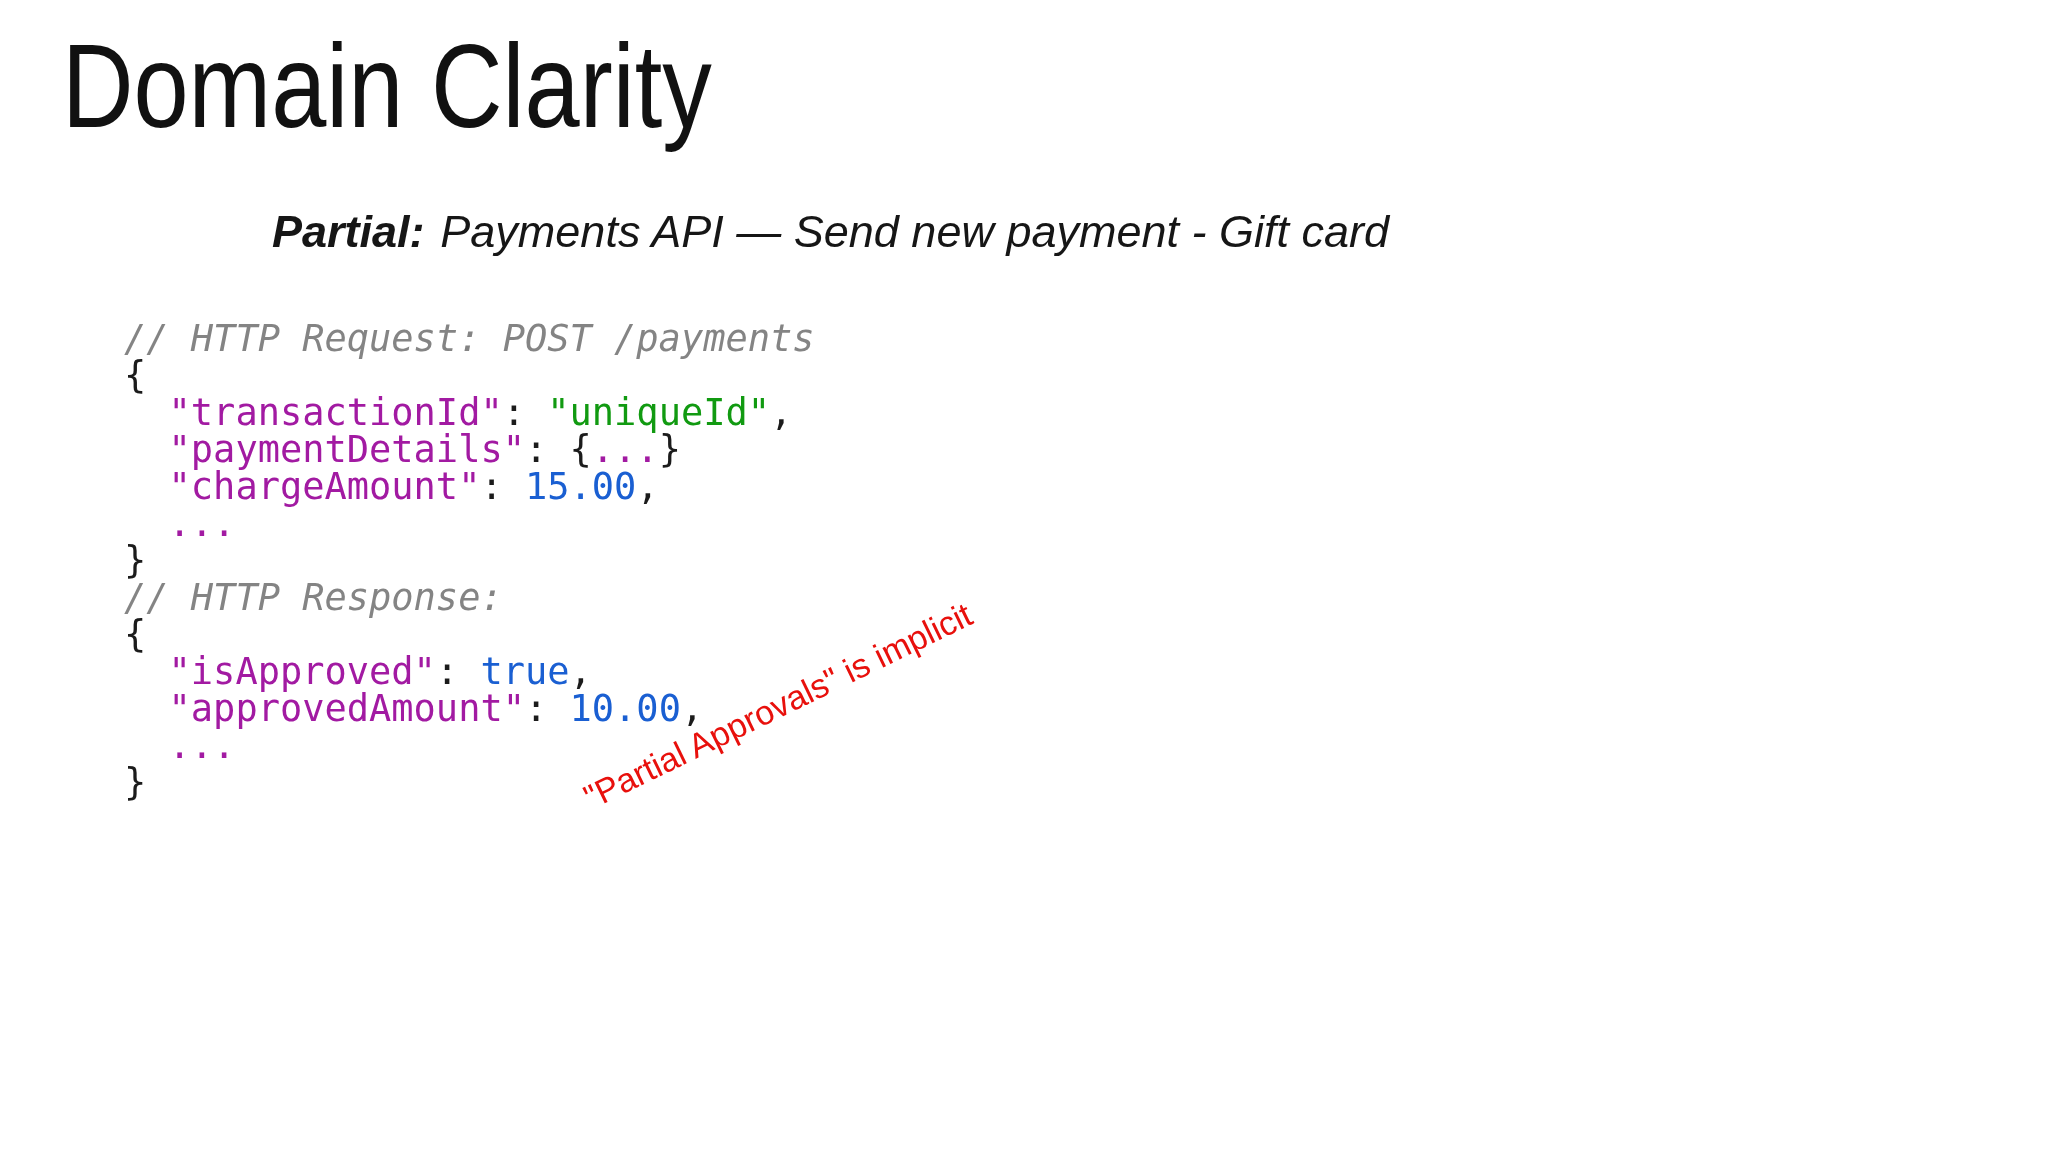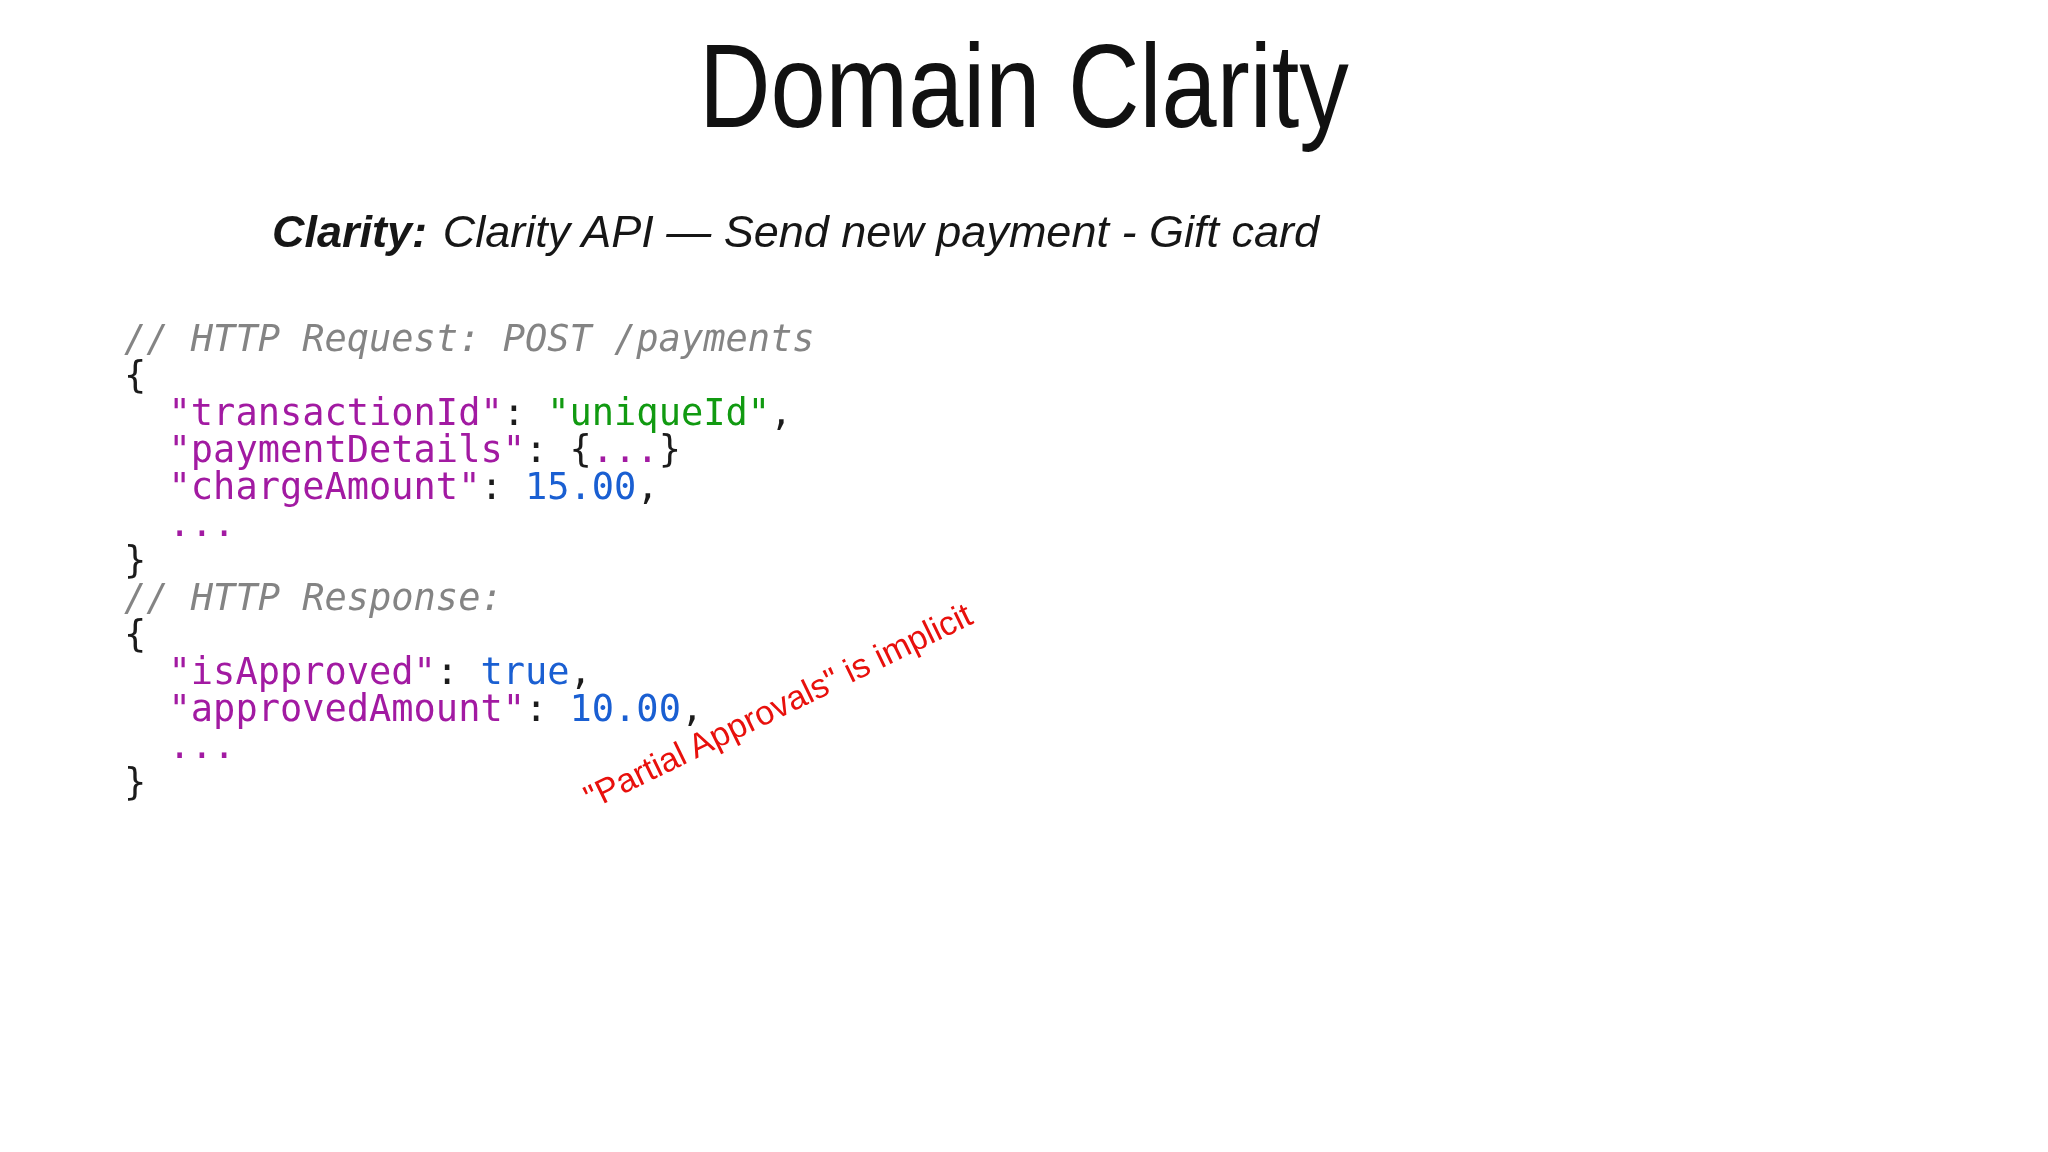--- a/index.html
+++ b/index.html
@@ -15,21 +15,20 @@
     overflow: hidden;
     font-family: "Liberation Sans", sans-serif;
     color: #141414;
   }
   h1.title {
     position: absolute;
     top: 20px;
     left: 0;
     width: 100%;
     margin: 0;
-    text-align: center;
     font-size: 118px;
     font-weight: 300;
     line-height: 1.12;
     color: #111111;
   }
   .title-inner {
     display: inline-block;
     transform: scaleX(0.84);
     transform-origin: 50% 50%;
   }
@@ -70,19 +69,19 @@
     transform: translate(-50%, -50%) rotate(-26deg);
   }
 </style>
 </head>
 <body>
 
 <div class="slide">
 
   <h1 class="title"><span class="title-inner">Domain Clarity</span></h1>
 
-  <p class="subtitle"><span class="sub-label">Clarity:</span><span class="sub-text">Clarity API — Send new payment - Gift card</span></p>
+  <p class="subtitle"><span class="sub-label">Partial:</span><span class="sub-text">Payments API — Send new payment - Gift card</span></p>
 
   <pre class="code" id="code-block"><div><span style="color: rgb(132, 132, 132); font-style: italic;">// HTTP Request: POST /payments</span></div><div><span style="color: rgb(27, 27, 27);">{</span></div><div><span style="color: rgb(27, 27, 27);">  </span><span style="color: rgb(162, 26, 162);">"transactionId"</span><span style="color: rgb(27, 27, 27);">: </span><span style="color: rgb(17, 154, 17);">"uniqueId"</span><span style="color: rgb(27, 27, 27);">,</span></div><div><span style="color: rgb(27, 27, 27);">  </span><span style="color: rgb(162, 26, 162);">"paymentDetails"</span><span style="color: rgb(27, 27, 27);">: {</span><span style="color: rgb(162, 26, 162);">...</span><span style="color: rgb(27, 27, 27);">}</span></div><div><span style="color: rgb(27, 27, 27);">  </span><span style="color: rgb(162, 26, 162);">"chargeAmount"</span><span style="color: rgb(27, 27, 27);">: </span><span style="color: rgb(26, 95, 210);">15.00</span><span style="color: rgb(27, 27, 27);">,</span></div><div><span style="color: rgb(27, 27, 27);">  </span><span style="color: rgb(162, 26, 162);">...</span></div><div><span style="color: rgb(27, 27, 27);">}</span></div><div><span style="color: rgb(132, 132, 132); font-style: italic;">// HTTP Response:</span></div><div><span style="color: rgb(27, 27, 27);">{</span></div><div><span style="color: rgb(27, 27, 27);">  </span><span style="color: rgb(162, 26, 162);">"isApproved"</span><span style="color: rgb(27, 27, 27);">: </span><span style="color: rgb(26, 95, 210);">true</span><span style="color: rgb(27, 27, 27);">,</span></div><div><span style="color: rgb(27, 27, 27);">  </span><span style="color: rgb(162, 26, 162);">"approvedAmount"</span><span style="color: rgb(27, 27, 27);">: </span><span style="color: rgb(26, 95, 210);">10.00</span><span style="color: rgb(27, 27, 27);">,</span></div><div><span style="color: rgb(27, 27, 27);">  </span><span style="color: rgb(162, 26, 162);">...</span></div><div><span style="color: rgb(27, 27, 27);">}</span></div></pre>
 
   <div class="annotation" id="annotation" style="color: rgb(232, 16, 12); transform: translate(-50%, -50%) rotate(-26deg);">"Partial Approvals" is implicit</div>
 
 </div>
 
 </body></html>

